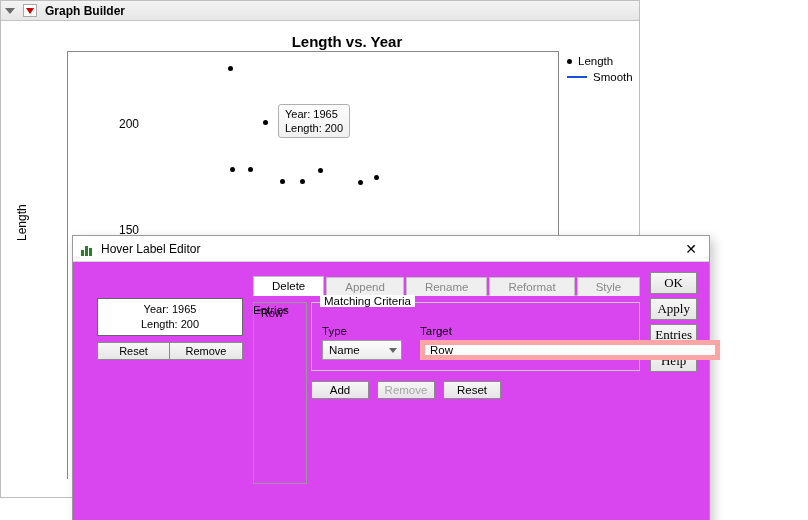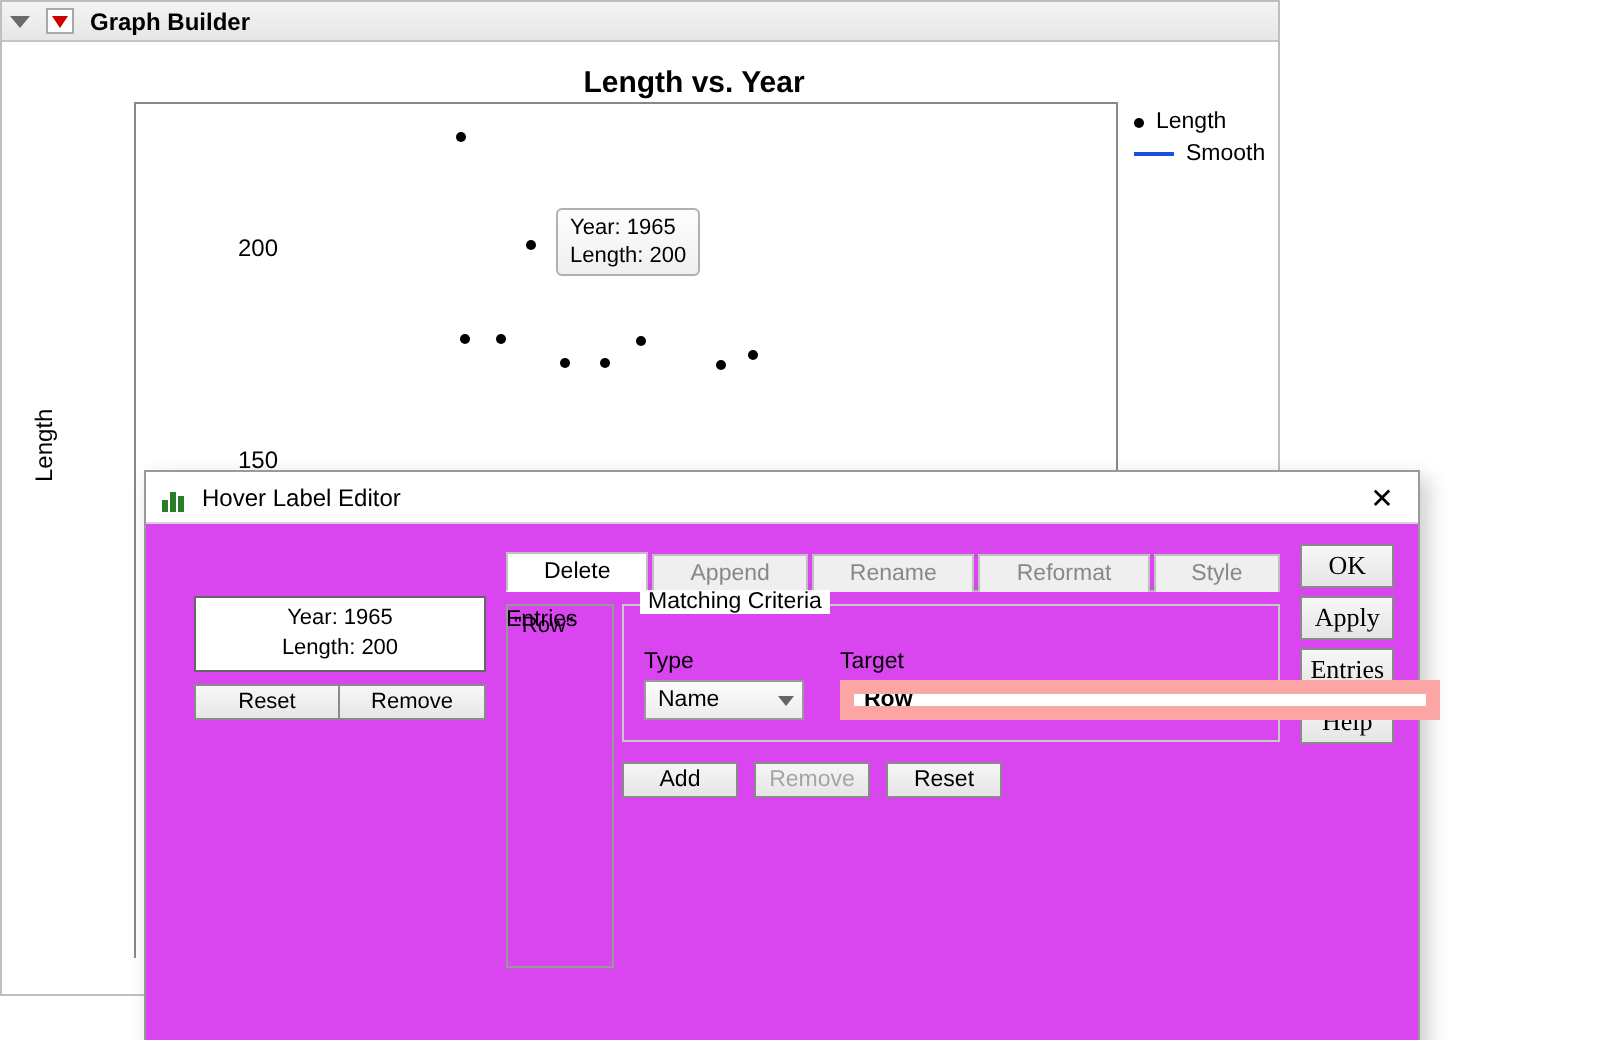--- a/index.html
+++ b/index.html
@@ -239,26 +239,25 @@
     display: flex; align-items: center; justify-content: space-between;
     padding: 0 4px 0 6px;
     font-size: 11.5px;
     width: 80px;
     gap: 16px;
   }
   .select .chev {
     width: 0;height:0;border-left:4px solid transparent;border-right:4px solid transparent;border-top:5px solid #666;
   }
   .text-input {
-    border: 7px solid #fca5a5;
+    border: 5px solid #fca5a5;
     height: 20px;
     padding: 0 5px;
     font-size: 11.5px;
     width: 300px;
-    font-weight: bold;
   }
   .btn-bar { display: flex; gap: 8px; margin-top: 2px; align-items: center; }
   .btn-sm {
     border: 1px solid #8a8a8a;
     background: linear-gradient(#f6f6f6,#e5e5e5);
     font-size: 11.5px;
     padding: 2px 0;
     width: 58px;
     text-align: center;
     cursor: pointer;

